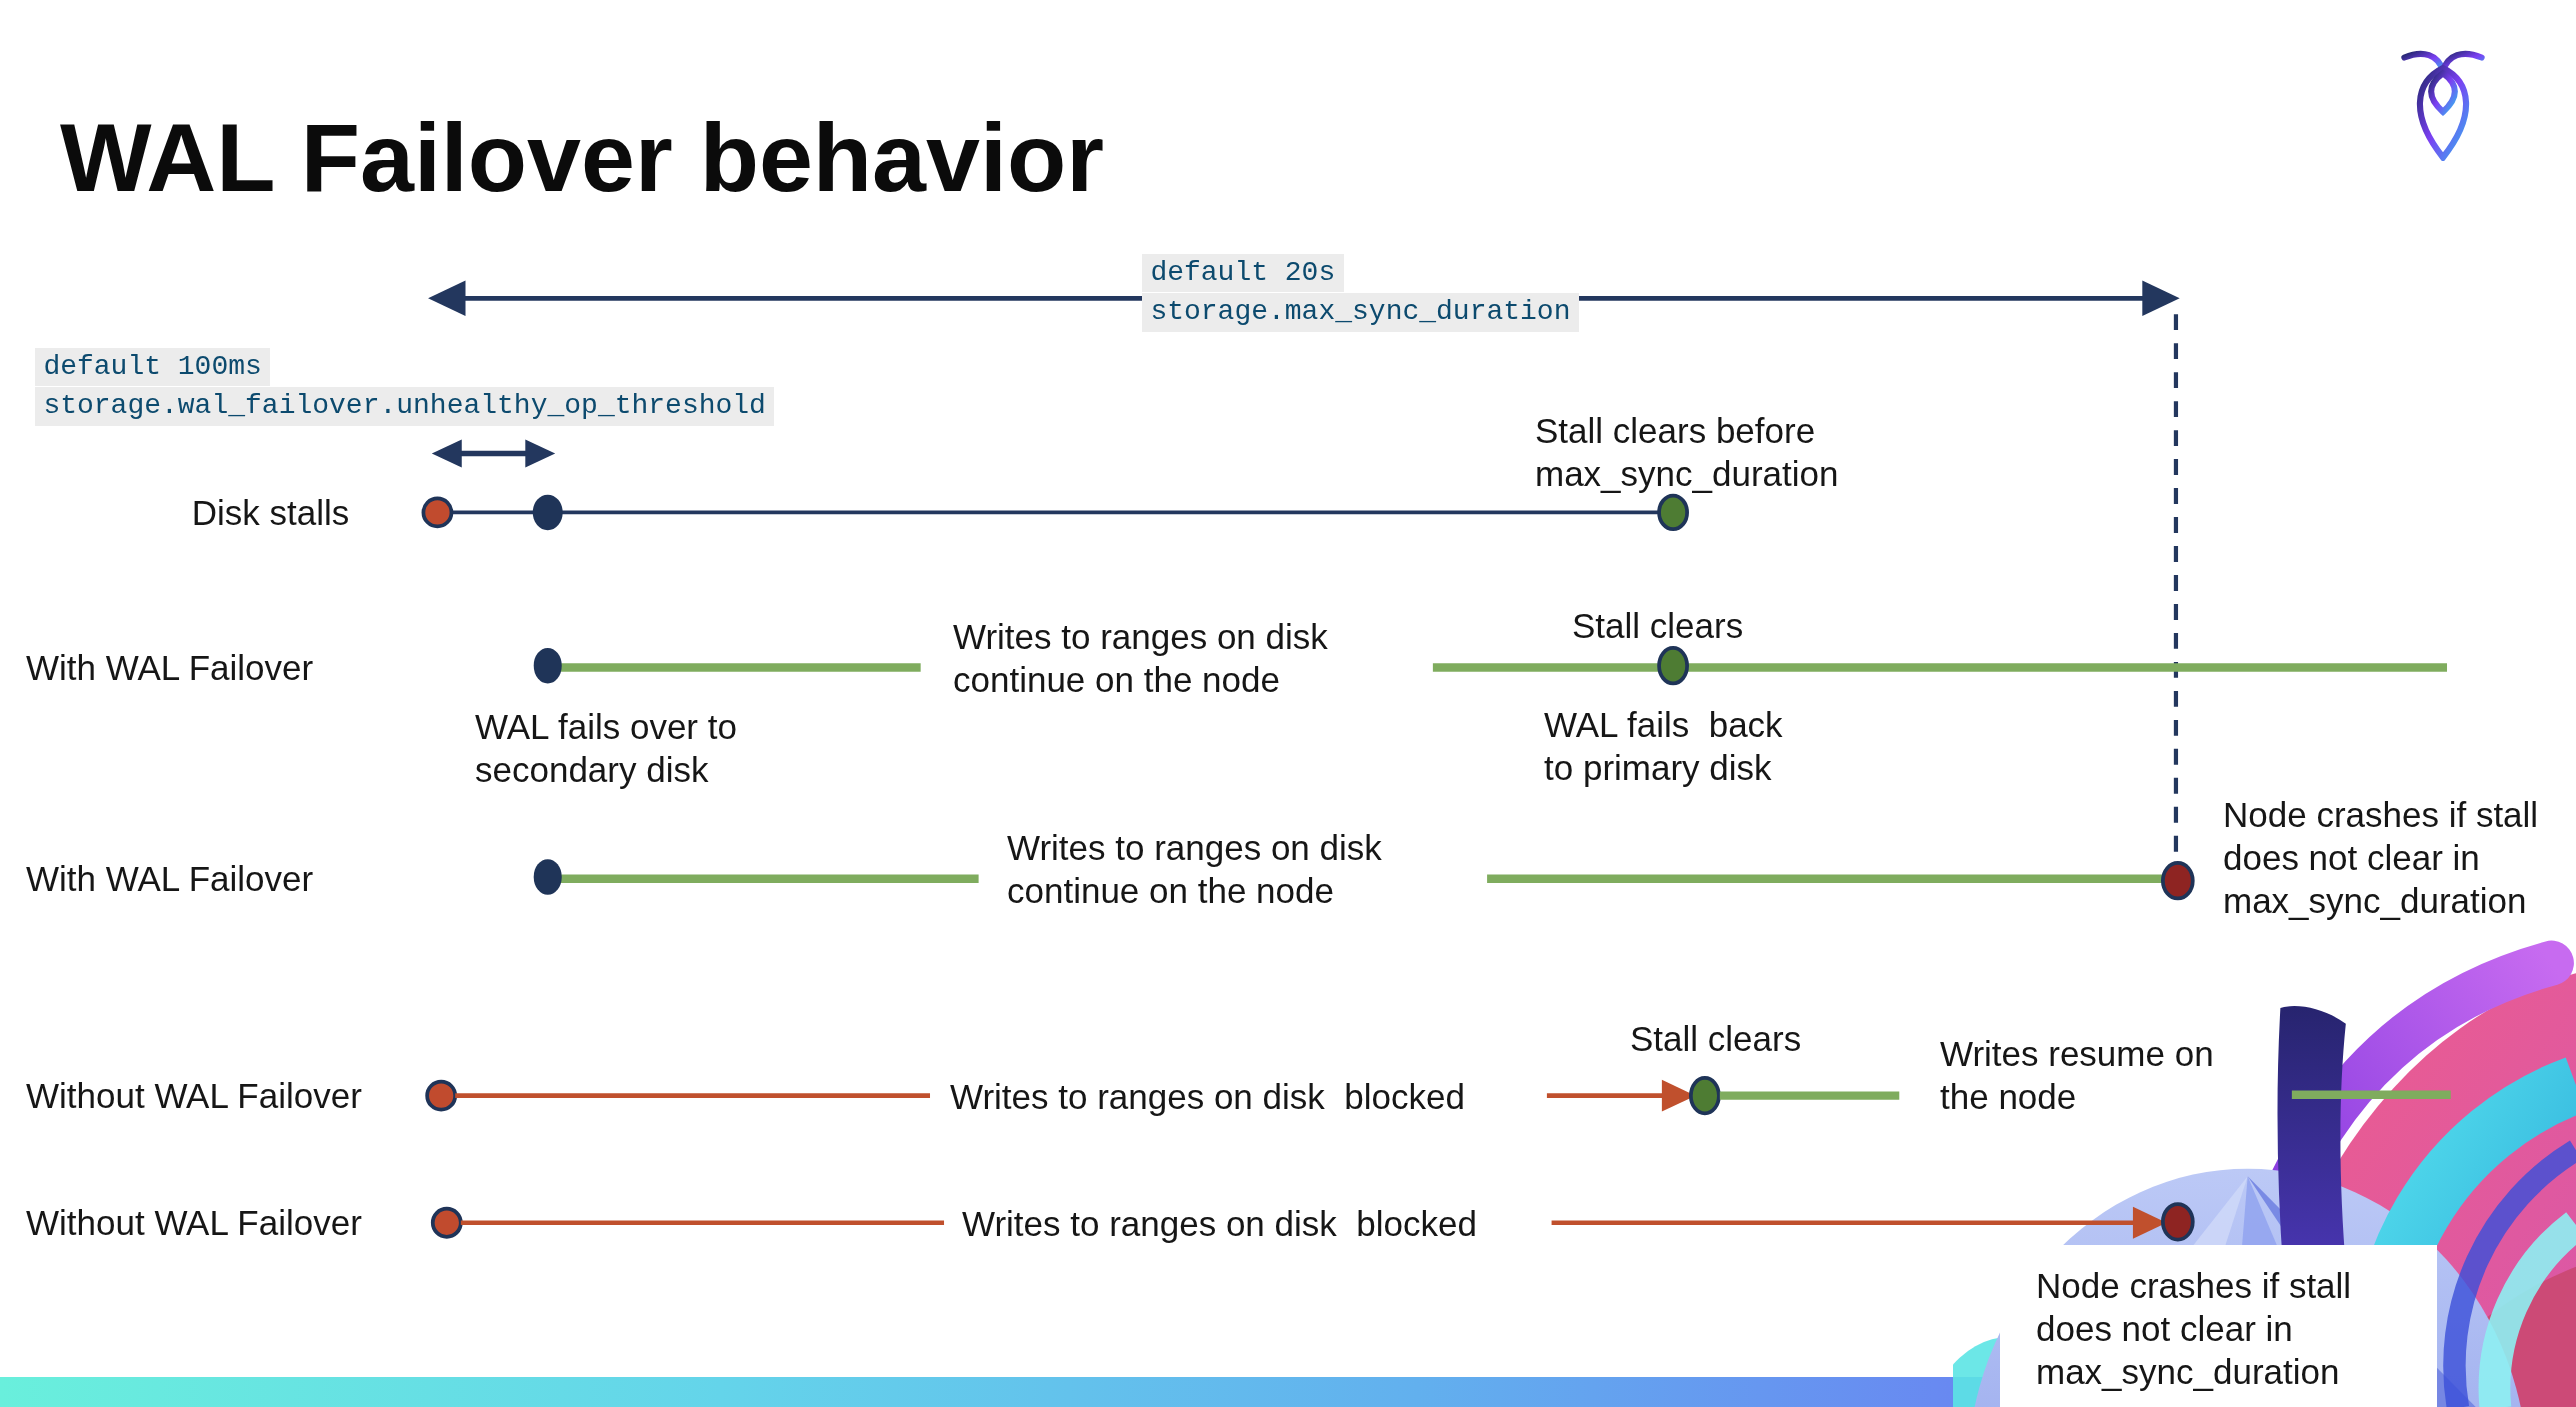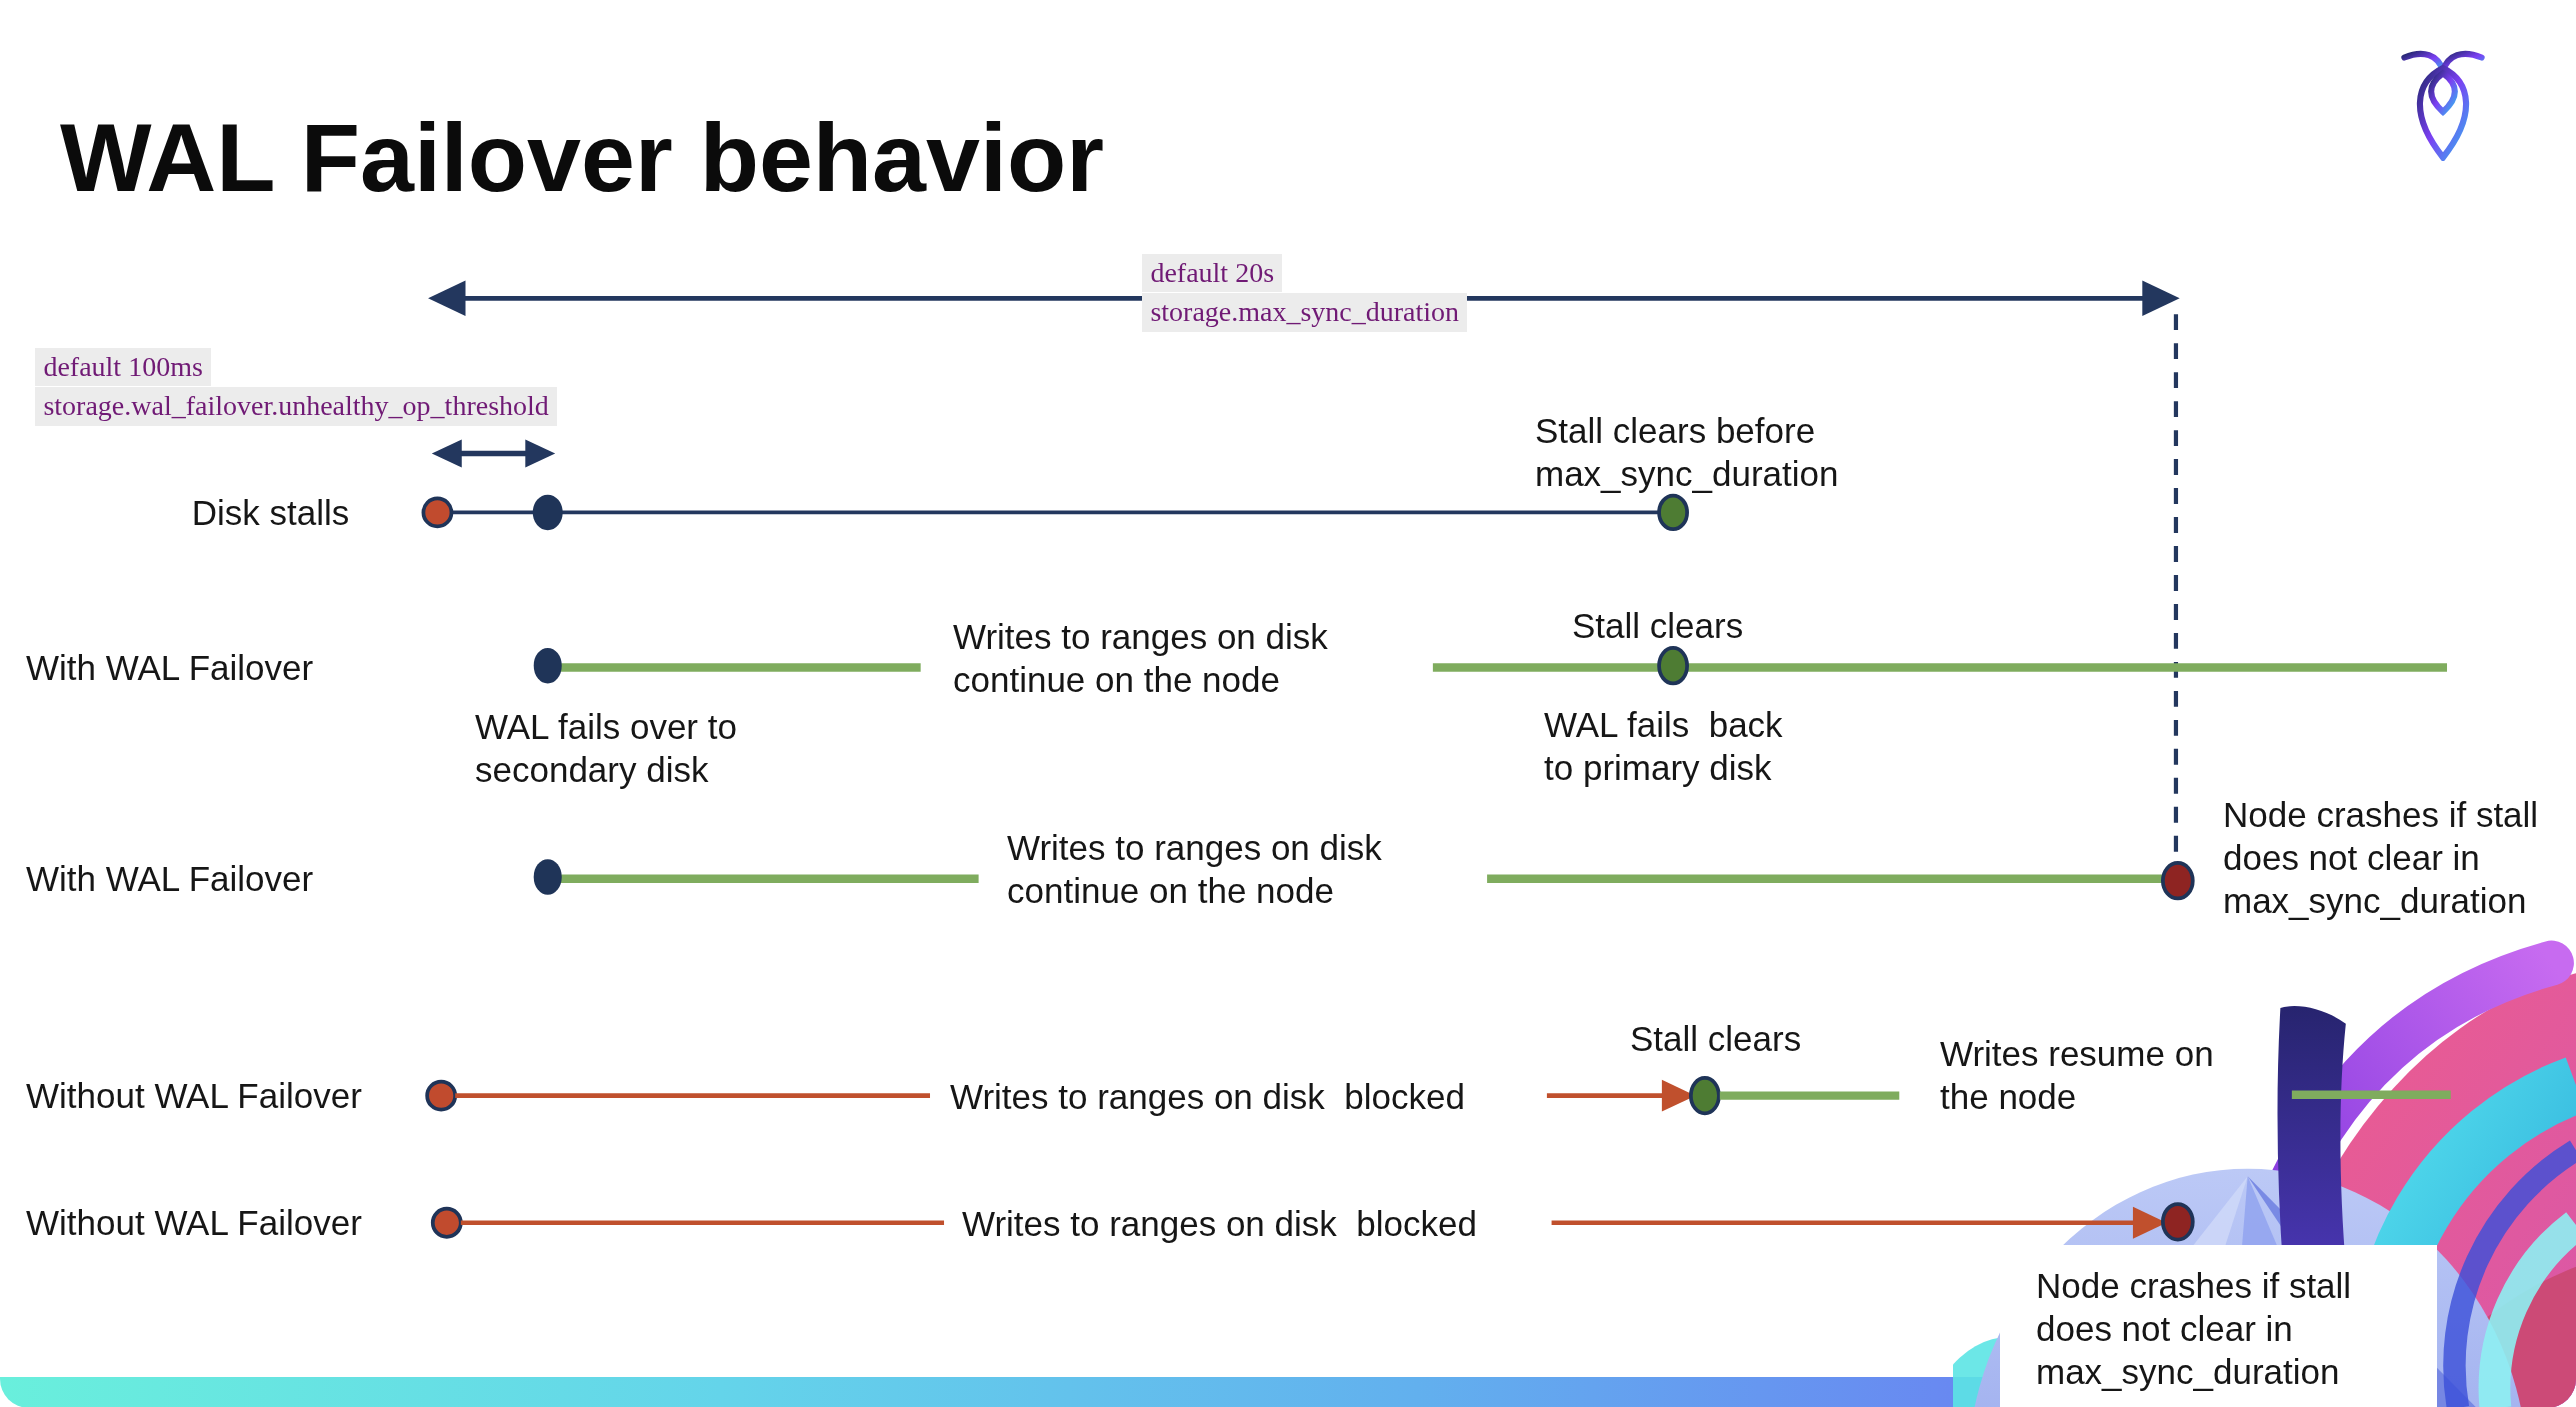--- a/index.html
+++ b/index.html
@@ -1,30 +1,30 @@
 <!DOCTYPE html>
 <html style="font-size:15px"><head>
 <meta charset="utf-8">
 <style>
   html,body{margin:0;padding:0;background:#fff;}
   .canvas{position:relative;width:2576px;height:1408px;background:#ffffff;overflow:hidden;
-          font-family:"Liberation Sans",sans-serif;color:#161616;border-radius:29px;}
+          font-family:"Liberation Sans",sans-serif;color:#161616;}
   
   .bar{position:absolute;left:0;top:1377px;width:2576px;height:31px;z-index:1;
        background:linear-gradient(90deg,#69efdc 0%,#64d4ea 28%,#62b0ee 55%,#6a7df2 82%,#7a60f0 100%);}
   .artwork{position:absolute;left:1953px;top:935px;width:623px;height:473px;z-index:2;}
   .crash-box{position:absolute;left:2000px;top:1245px;width:437px;height:163px;background:#ffffff;z-index:3;}
   .diagram{position:absolute;left:0;top:0;z-index:4;}
   .txt{position:absolute;z-index:5;font-size:35px;line-height:43px;white-space:pre-wrap;color:#161616;}
   .center{text-align:left;}
   .right{text-align:right;}
   .title{position:absolute;left:60px;top:39px;z-index:5;font-size:97px;line-height:107px;
          font-weight:800;letter-spacing:0px;color:#0b0b0b;}
-  .mono-label{position:absolute;z-index:5;font-family:Liberation Serif, serif;
-              font-size:28px;line-height:32px;color:#701a75;}
+  .mono-label{position:absolute;z-index:5;font-family:Liberation Mono, monospace;
+              font-size:28px;line-height:32px;color:#0c4a6e;}
   .mono-label span{display:table;background:#ececec;padding:2.8px 8.4px 3.7px 8.4px;margin-bottom:0.9px;white-space:pre;}
   .logo{position:absolute;left:2398px;top:47px;width:90px;height:114px;z-index:5;}
   
   #t-disk-stalls{left:150px;top:491px;width:241px;text-align:center;}
   #t-r2-label{left:26px;top:646px;width:374px;}
   #t-r3-label{left:26px;top:857px;width:374px;}
   #t-r4-label{left:26px;top:1074px;width:402px;}
   #t-r5-label{left:26px;top:1201px;width:402px;}
   #t-r1-note{left:1535px;top:409px;width:393px;}
   #t-r2-writes{left:953px;top:615px;width:430px;}

